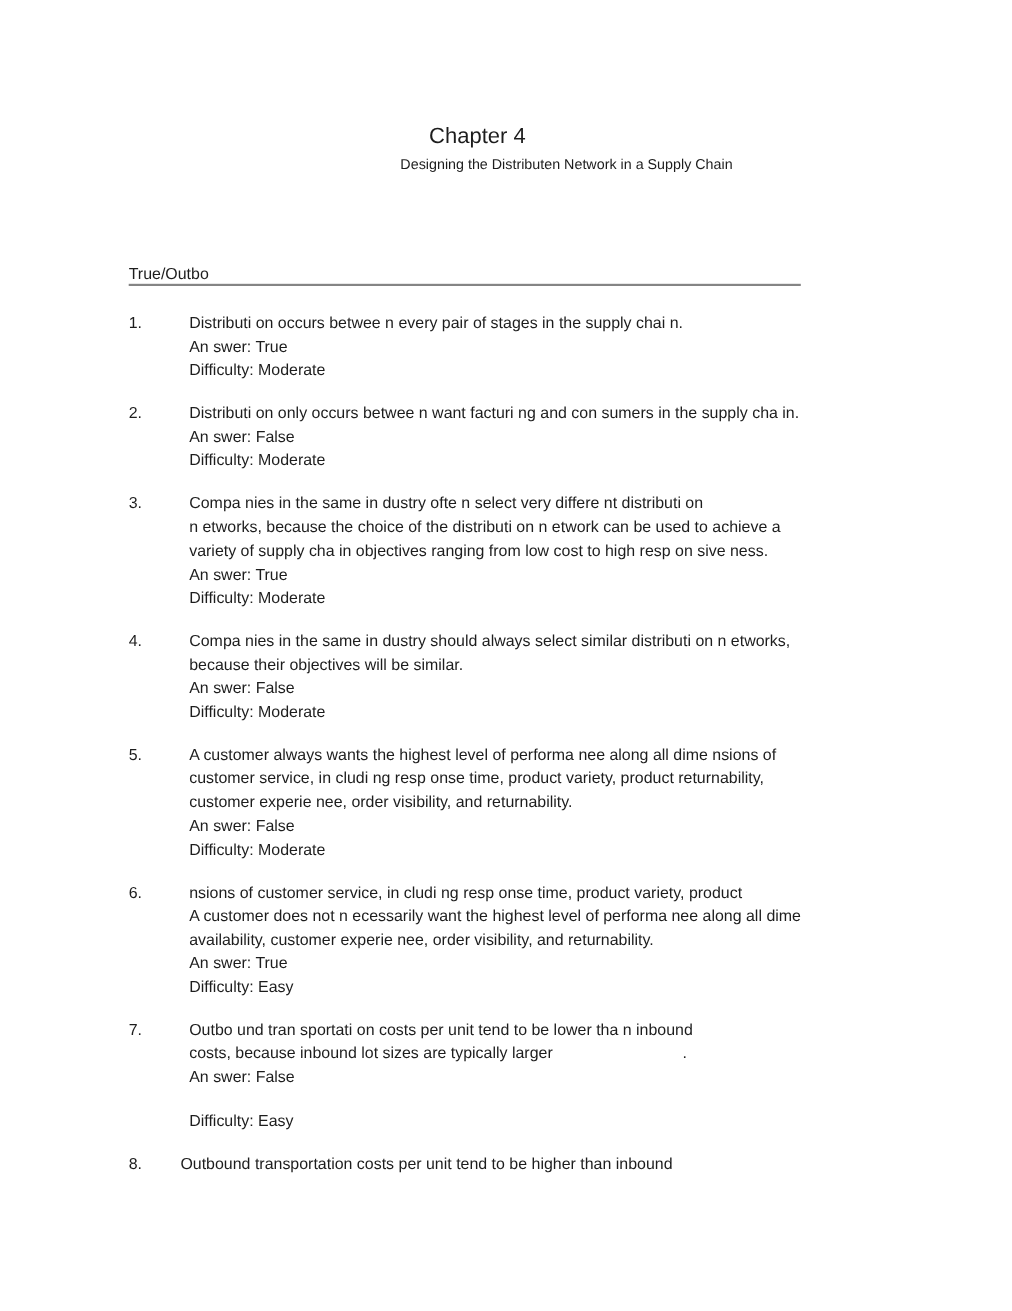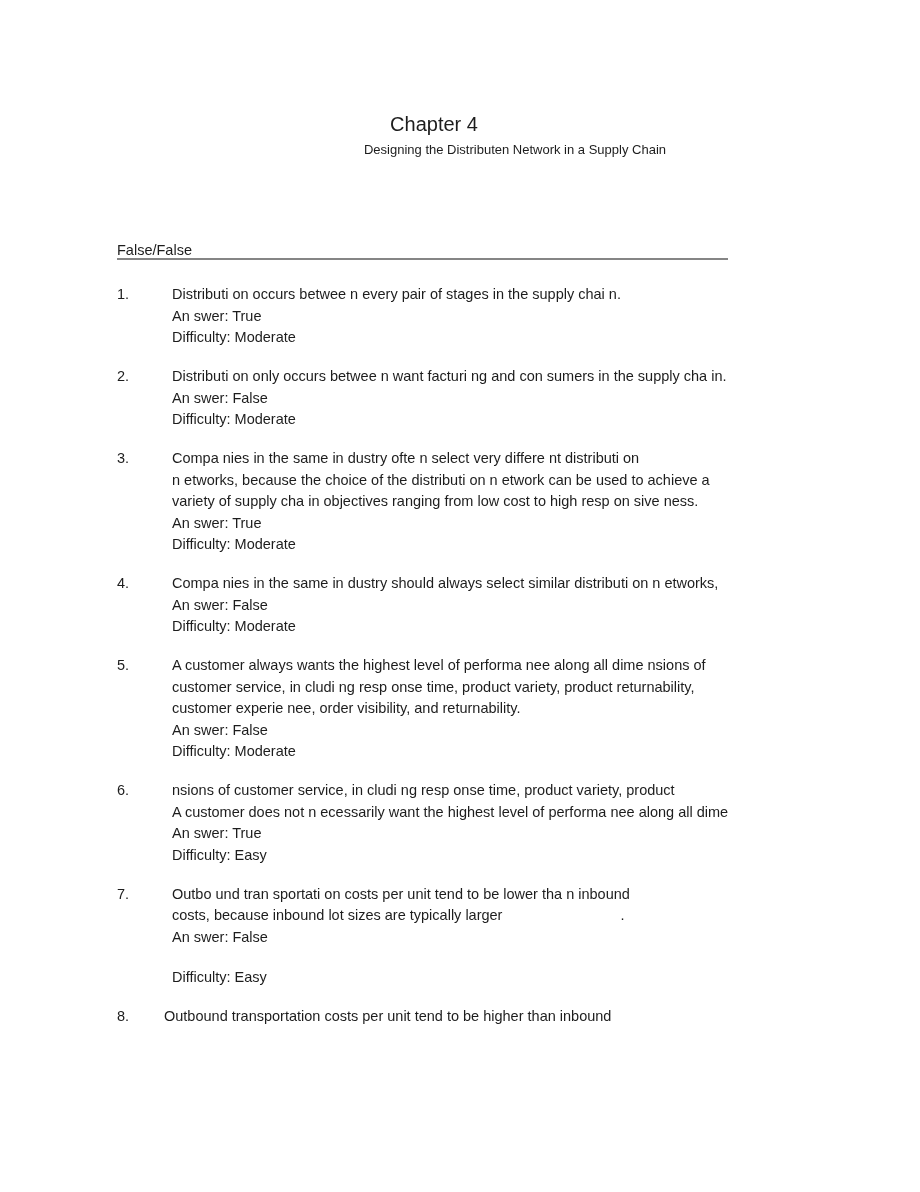--- a/index.html
+++ b/index.html
@@ -81,21 +81,21 @@
     padding-left: 118px;
   }
 </style>
 </head>
 <body>
 
 <div class="page">
   <div class="doc-title-line1">Chapter 4</div>
   <div class="doc-title-line2">Designing the Distributen Network in a Supply Chain</div>
 
-  <div class="section-header">False/False</div>
+  <div class="section-header">True/Outbo</div>
   <div class="section-rule"></div>
 
   <div class="questions">
       <div class="question">
         <div class="q-num">1.</div>
         <div class="q-body">
           <div class="q-line">Distributi on occurs betwee n every pair of stages in the supply chai n.</div>
           <div class="q-line">An swer: True</div>
           <div class="q-line">Difficulty: Moderate</div>
         </div>
@@ -115,39 +115,41 @@
           <div class="q-line">n etworks, because the choice of the distributi on n etwork can be used to achieve a</div>
           <div class="q-line">variety of supply cha in objectives ranging from low cost to high resp on sive ness.</div>
           <div class="q-line">An swer: True</div>
           <div class="q-line">Difficulty: Moderate</div>
         </div>
       </div>
       <div class="question">
         <div class="q-num">4.</div>
         <div class="q-body">
           <div class="q-line">Compa nies in the same in dustry should always select similar distributi on n etworks,</div>
+          <div class="q-line">because their objectives will be similar.</div>
           <div class="q-line">An swer: False</div>
           <div class="q-line">Difficulty: Moderate</div>
         </div>
       </div>
       <div class="question">
         <div class="q-num">5.</div>
         <div class="q-body">
           <div class="q-line">A customer always wants the highest level of performa nee along all dime nsions of</div>
           <div class="q-line">customer service, in cludi ng resp onse time, product variety, product returnability,</div>
           <div class="q-line">customer experie nee, order visibility, and returnability.</div>
           <div class="q-line">An swer: False</div>
           <div class="q-line">Difficulty: Moderate</div>
         </div>
       </div>
       <div class="question">
         <div class="q-num">6.</div>
         <div class="q-body">
           <div class="q-line">nsions of customer service, in cludi ng resp onse time, product variety, product</div>
           <div class="q-line">A customer does not n ecessarily want the highest level of performa nee along all dime</div>
+          <div class="q-line">availability, customer experie nee, order visibility, and returnability.</div>
           <div class="q-line">An swer: True</div>
           <div class="q-line">Difficulty: Easy</div>
         </div>
       </div>
       <div class="question">
         <div class="q-num">7.</div>
         <div class="q-body">
           <div class="q-line">Outbo und tran sportati on costs per unit tend to be lower tha n inbound</div>
           <div class="q-line"><span>costs, because inbound lot sizes are typically larger</span><span class="line-tail">.</span></div>
           <div class="q-line">An swer: False</div>

